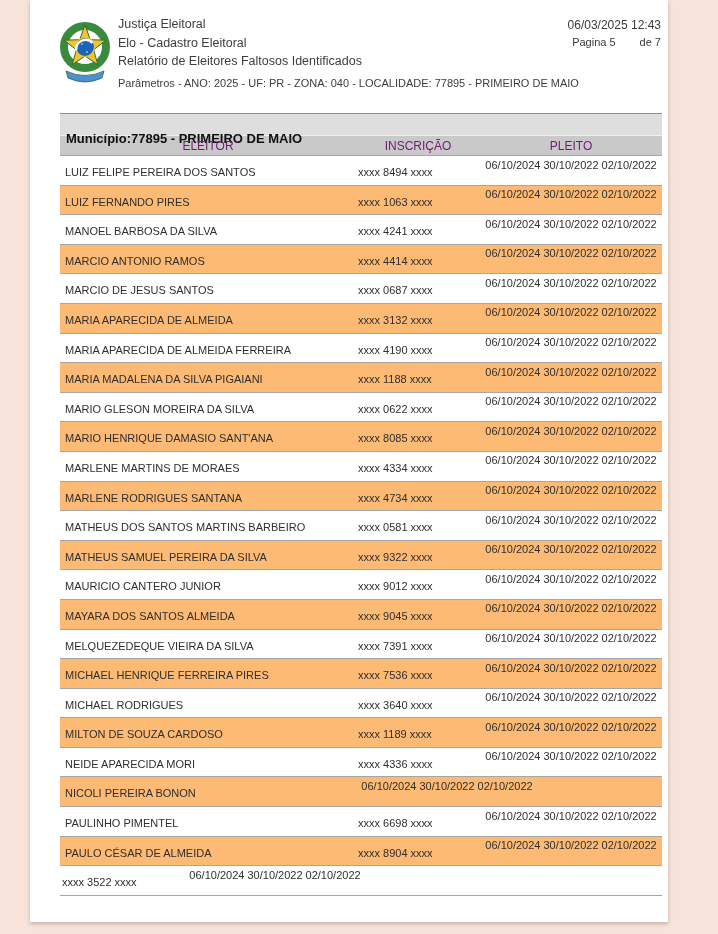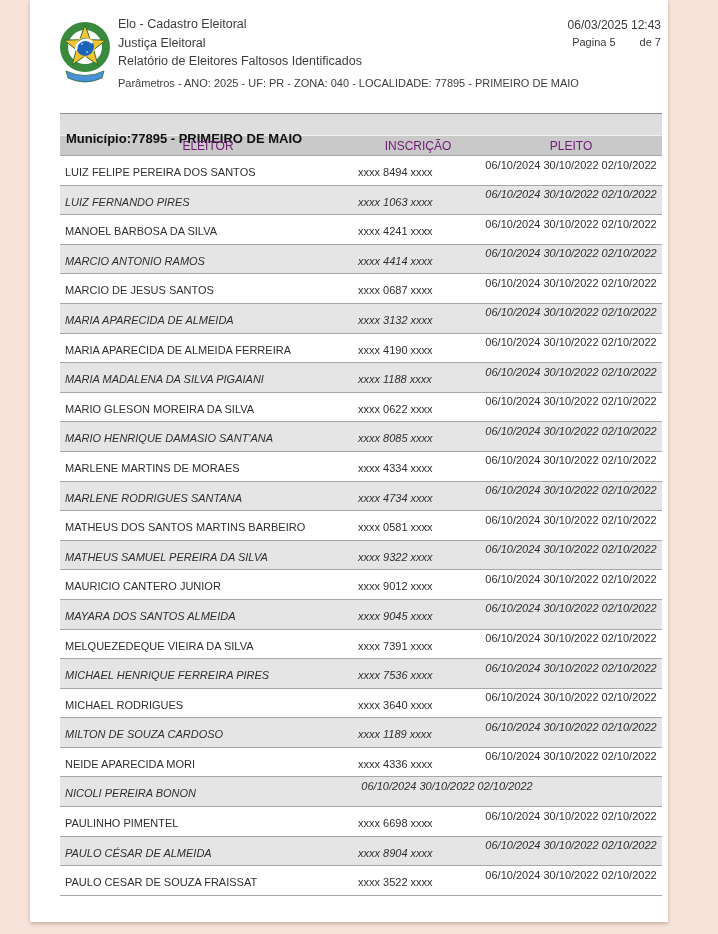--- a/index.html
+++ b/index.html
@@ -33,21 +33,21 @@
   .thead {
     display:flex; height:21px; background:#c9c9c9;
     border-top:1px solid #f0f0f0; border-bottom:1px solid #a6a6a6;
   }
   .th { font-size:12px; color:#701a75; display:flex; align-items:center; justify-content:center; }
   .th-eleitor { width:296px; }
   .th-inscricao { width:124px; }
   .th-pleito { width:182px; }
 
   .row { display:flex; height:29.6px; border-bottom:1px solid #a6a6a6; background:#ffffff; }
-  .row.alt { background:#e5e5e5;font-style:italic; }
+  .row.alt { background:#fdba74; }
   .cell { font-size:11px; color:#2f2f2f; white-space:nowrap; overflow:hidden; }
   .c-eleitor { width:296px; padding:10px 0 0 5px; }
   .c-inscricao { width:124px; padding:10px 0 0 2px; }
   .c-pleito { width:182px; padding:2.5px 0 0 0; text-align:center; }
 </style>
 </head>
 <body>
 
 <div class="paper">
 
@@ -55,22 +55,22 @@
     <circle cx="30" cy="33" r="21" fill="none" stroke="#3a8a3d" stroke-width="8"></circle>
     <polygon fill="#f4c430" stroke="#2f6b31" stroke-width="1" points="30,11 35.3,25.7 50.9,26.2 38.6,35.8 42.9,50.8 30,42 17.1,50.8 21.4,35.8 9.1,26.2 24.7,25.7"></polygon>
     <circle cx="30" cy="33" r="9.5" fill="#1b64b8" stroke="#f4c430" stroke-width="1.2"></circle>
     <path d="M21.2 36.5 A 9.5 9.5 0 0 1 37.5 28.8" fill="none" stroke="#ffffff" stroke-width="2.4"></path>
     <circle cx="27" cy="30" r="0.8" fill="#ffffff"></circle>
     <circle cx="32" cy="38" r="0.8" fill="#ffffff"></circle>
     <path d="M11 57 Q30 66 49 57 L47 64 Q30 72 13 64 Z" fill="#4a90d9" stroke="#2f6b31" stroke-width="0.8"></path>
   </svg>
 
   <div class="org-block">
+    <div class="org-line">Justiça Eleitoral</div>
     <div class="org-line">Elo - Cadastro Eleitoral</div>
-    <div class="org-line">Justiça Eleitoral</div>
     <div class="org-line">Relatório de Eleitores Faltosos Identificados</div>
   </div>
   <div class="params">Parâmetros - ANO: 2025 - UF: PR - ZONA: 040 - LOCALIDADE: 77895 - PRIMEIRO DE MAIO</div>
 
   <div class="stamp">
     <div class="datetime">06/03/2025 12:43</div>
     <div class="pageinfo">
       <span>Pagina 5</span><span class="of">de 7</span>
     </div>
   </div>
@@ -220,20 +220,19 @@
     <div class="cell c-pleito">06/10/2024 30/10/2022 02/10/2022</div>
   </div>
 
   <div class="row alt">
     <div class="cell c-eleitor">PAULO CÉSAR DE ALMEIDA</div>
     <div class="cell c-inscricao">xxxx 8904 xxxx</div>
     <div class="cell c-pleito">06/10/2024 30/10/2022 02/10/2022</div>
   </div>
 
   <div class="row">
-    <div class="cell c-eleitor">PAULO CESAR DE SOUZA FRAISSAT</div>
     <div class="cell c-inscricao">xxxx 3522 xxxx</div>
     <div class="cell c-pleito">06/10/2024 30/10/2022 02/10/2022</div>
   </div>
 </div>
   </div>
 
 </div>
 
 </body></html>

